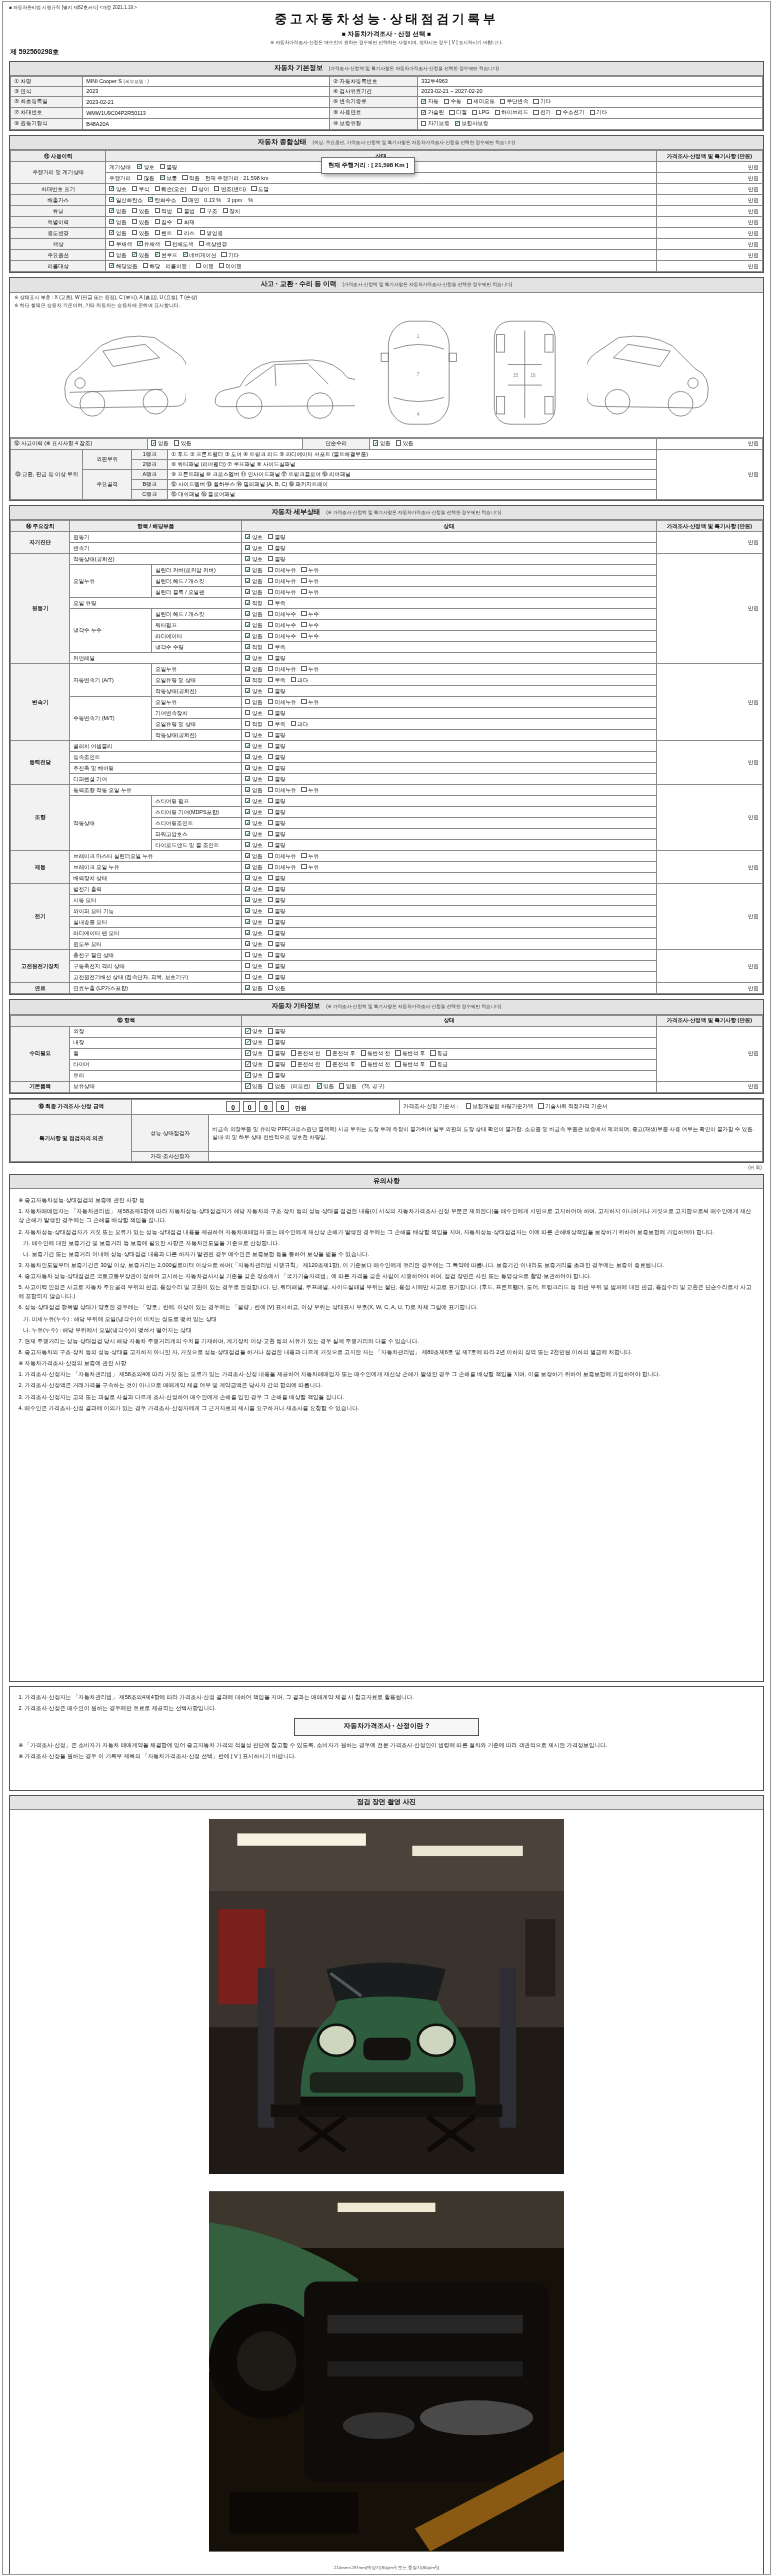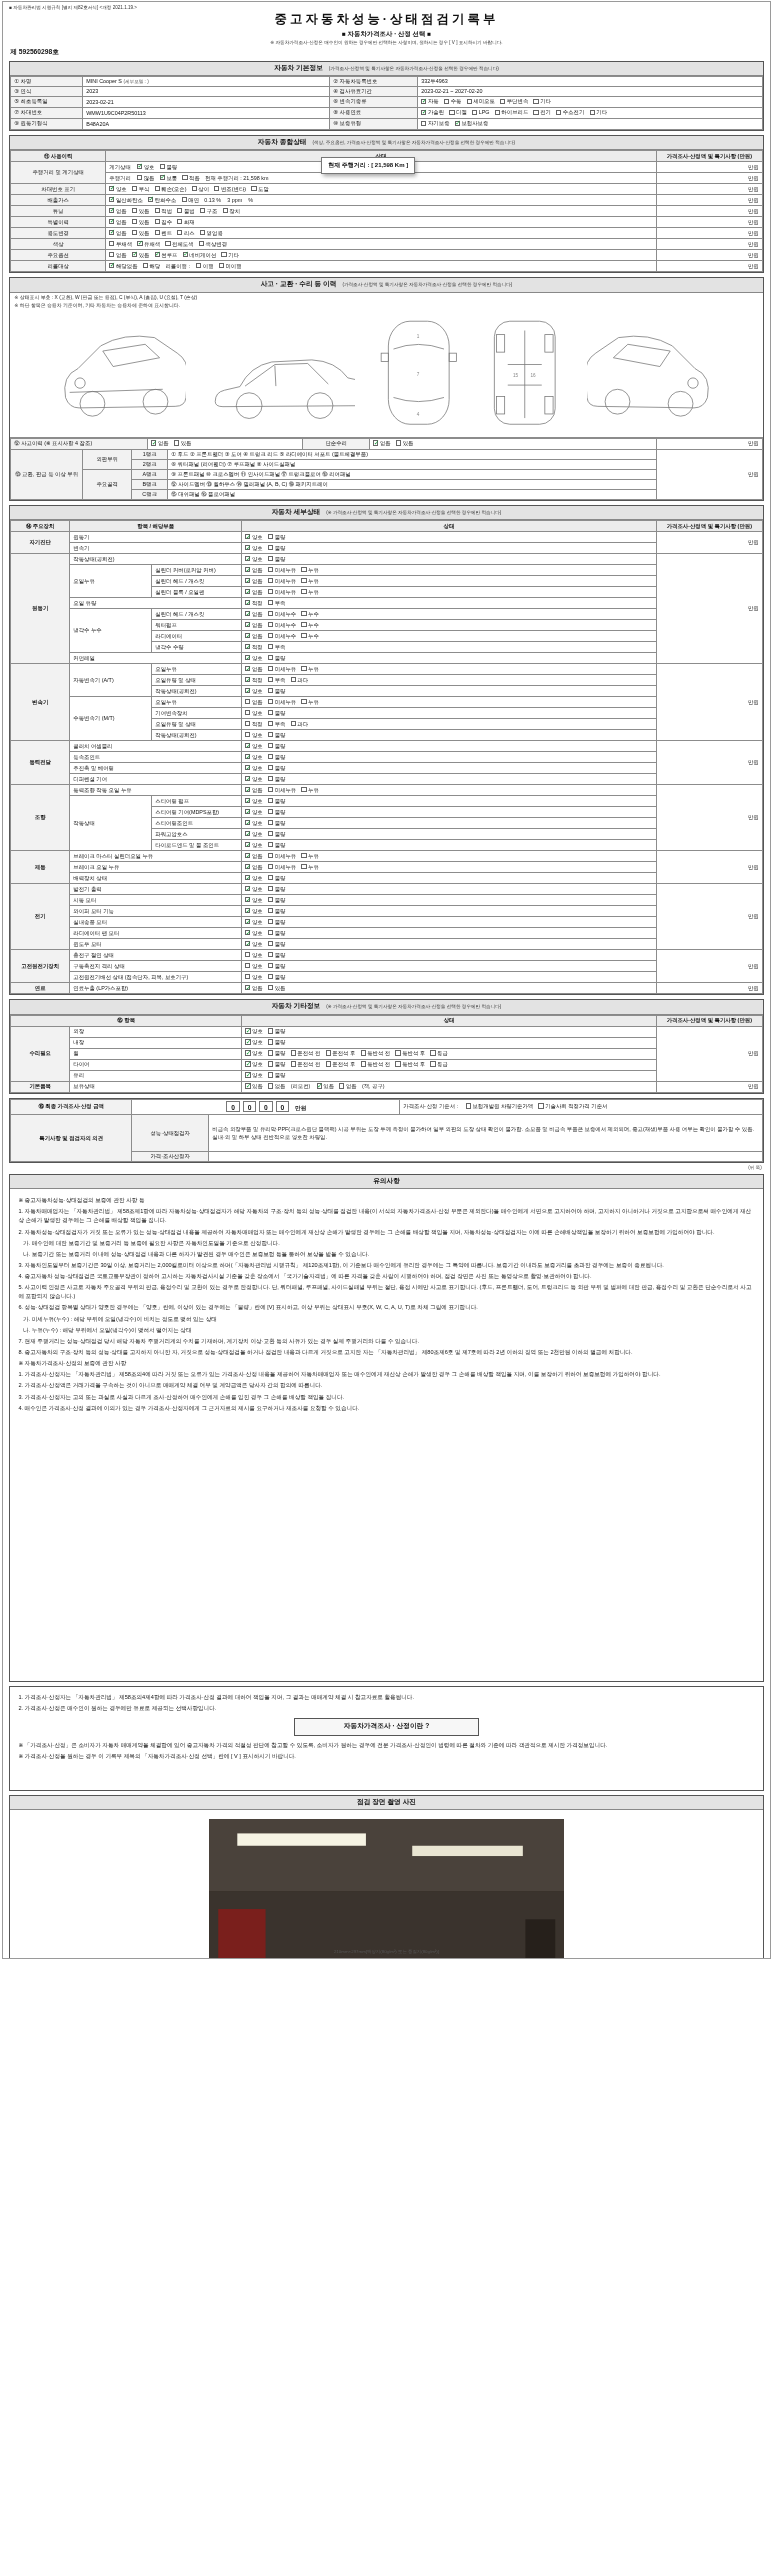--- a/index.html
+++ b/index.html
@@ -1,18 +1,18 @@
 <!DOCTYPE html>
 <html style="font-size:8.2px"><head>
 <meta charset="utf-8">
 <style>
 *{box-sizing:border-box;margin:0;padding:0}
 html,body{background:#fff}
 body{width:773px;height:2576px;overflow:hidden;font-family:"Liberation Sans","DejaVu Sans",sans-serif;color:#111}
-.page{position:relative;width:769px;height:1958px;margin:1px auto;border:0.5px solid #9a9a9a;padding:3.1px 6.2px 15.5px 6.2px;background:#fff;overflow:hidden}
+.page{position:relative;width:769px;height:2574px;margin:1px auto;border:0.5px solid #9a9a9a;padding:3.1px 6.2px 15.5px 6.2px;background:#fff;overflow:hidden}
 .form-ref{font-size:4.6px;color:#333;margin-bottom:1px}
 .main-title{text-align:center;font-size:12.4px;font-weight:bold;letter-spacing:3.1px;margin-top:1px}
 .sub-title{text-align:center;font-size:6.4px;font-weight:bold;margin-top:1.5px}
 .sub-note{text-align:center;font-size:4.6px;color:#333;margin-top:1px}
 .doc-no{font-size:6.7px;font-weight:bold;margin:3.1px 0 1px 1px}
 .sec{border:0.8px solid #555;margin-top:4.1px;background:#fff}
 .sec-bar{background:#e3e3e3;border-bottom:0.5px solid #888;text-align:center;padding:2.1px 1px;font-size:6.7px}
 .sec-bar .sec-title{font-weight:bold}
 .sec-bar .sec-note{font-size:4.6px;font-weight:normal;color:#333;margin-left:4.1px}
 table.grid{border-collapse:collapse;width:100%;table-layout:fixed}

